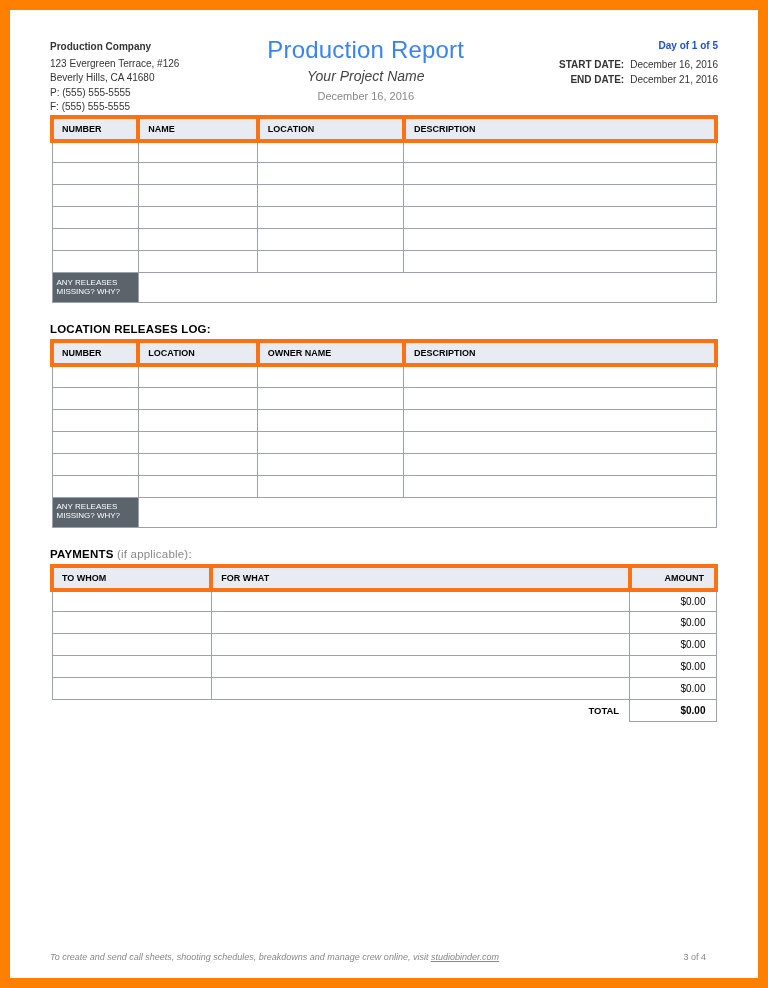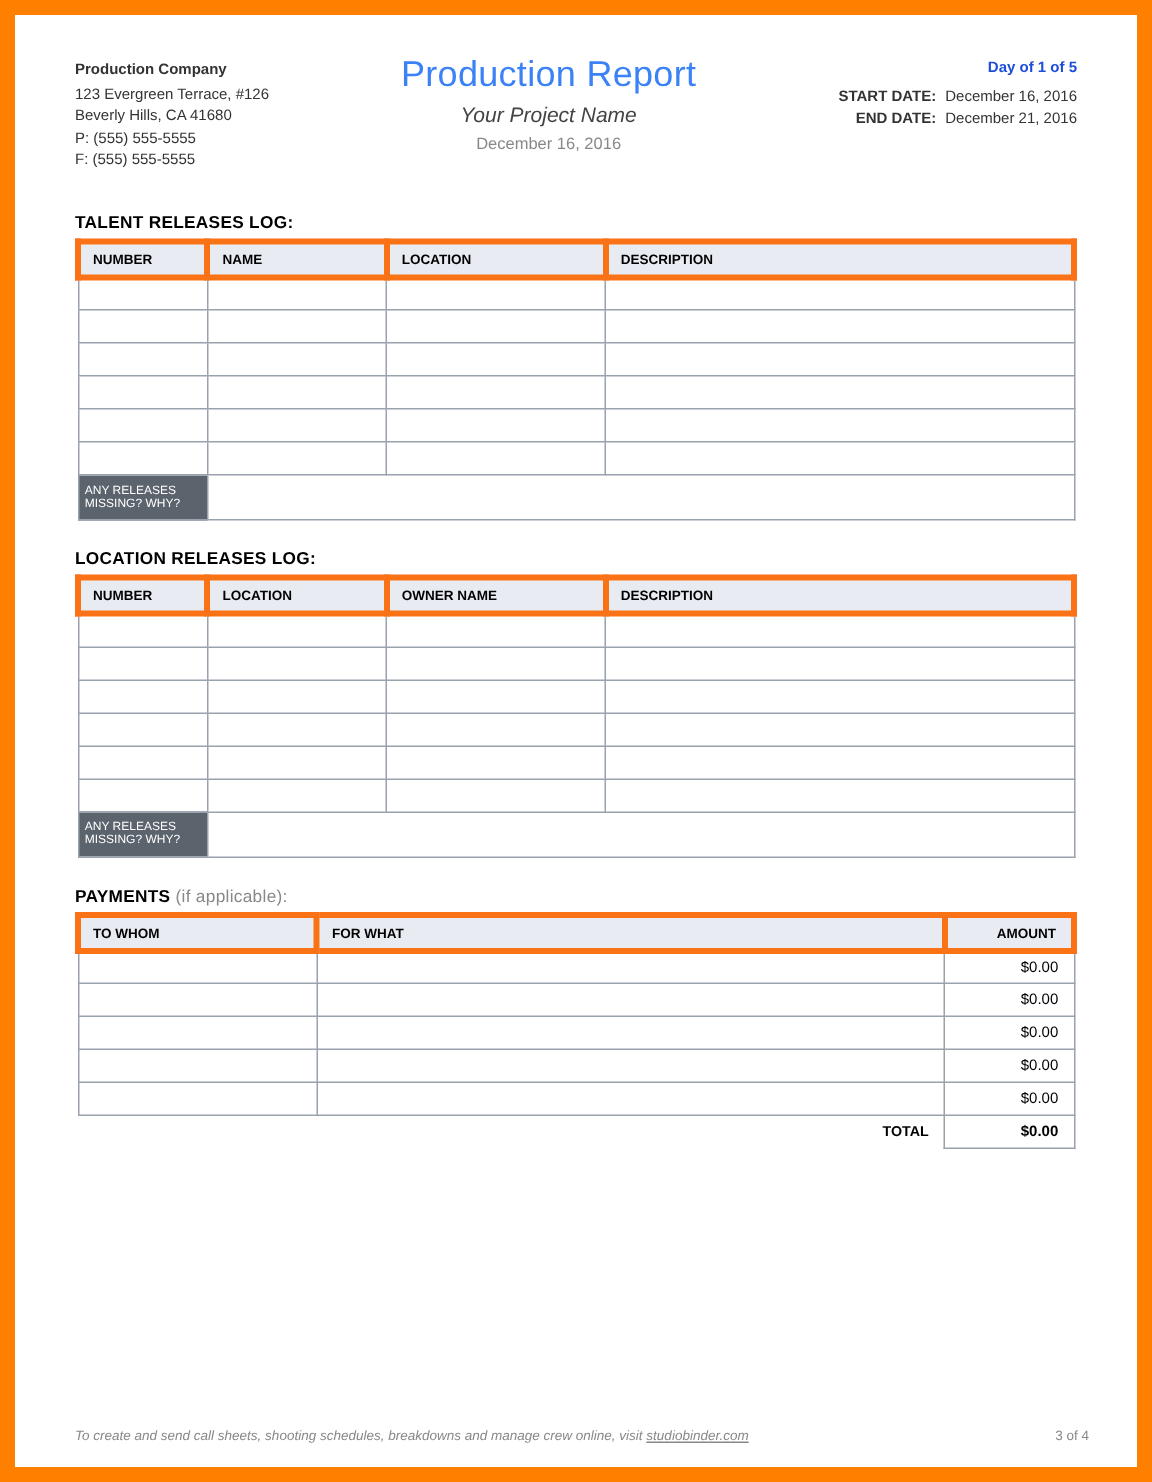--- a/index.html
+++ b/index.html
@@ -14,21 +14,20 @@
     height: 988px;
     border: 10px solid #ff7f00;
     background: #fff;
     position: relative;
     padding: 30px 40px 0 40px;
   }
   .header {
     display: flex;
     justify-content: space-between;
     align-items: flex-start;
-    margin-bottom: 28px;
   }
   .company-block { font-size: 10px; color: #333; line-height: 1.45; }
   .company-block .company-name { font-weight: bold; margin-bottom: 2px; }
   .title-block { text-align: center; flex: 1; margin-top: -4px; }
   .title-block .main-title { font-size: 24px; font-weight: 400; color: #3b82f6; letter-spacing: 0.2px; }
   .title-block .subtitle { font-style: italic; color: #444; font-size: 14px; margin-top: 4px; }
   .title-block .date { color: #888; font-size: 11px; margin-top: 6px; }
   .right-block { text-align: right; }
   .right-block .day-of { font-weight: bold; font-size: 10px; color: #1d4ed8; margin-bottom: 6px; }
   .right-block .date-row { display: flex; justify-content: flex-start; font-size: 10px; color: #333; gap: 6px; line-height: 1.5; }
@@ -76,21 +75,21 @@
     line-height: 1.1;
     padding: 4px 4px !important;
     vertical-align: middle;
     text-align: left;
     height: 30px !important;
   }
   .footer {
     position: absolute;
     bottom: 16px;
     left: 40px;
-    right: 32px;
+    right: 52px;
     display: flex;
     justify-content: space-between;
     font-size: 9px;
     color: #888;
     font-style: italic;
   }
   .footer .link { text-decoration: underline; }
   .footer .page-num { color: #888; font-style: normal; }
 </style>
 </head>
@@ -117,21 +116,20 @@
         <span class="lbl">START DATE:</span>
         <span>December 16, 2016</span>
       </div>
       <div class="date-row">
         <span class="lbl">END DATE:</span>
         <span>December 21, 2016</span>
       </div>
     </div>
   </div>
 
-  <div class="section-title">TALENT RELEASES LOG:</div>
   <table class="grid">
     <colgroup>
         <col style="width:13%">
         <col style="width:18%">
         <col style="width:22%">
         <col>
       </colgroup>
     <tbody>
         <tr>
       <th>NUMBER</th>

